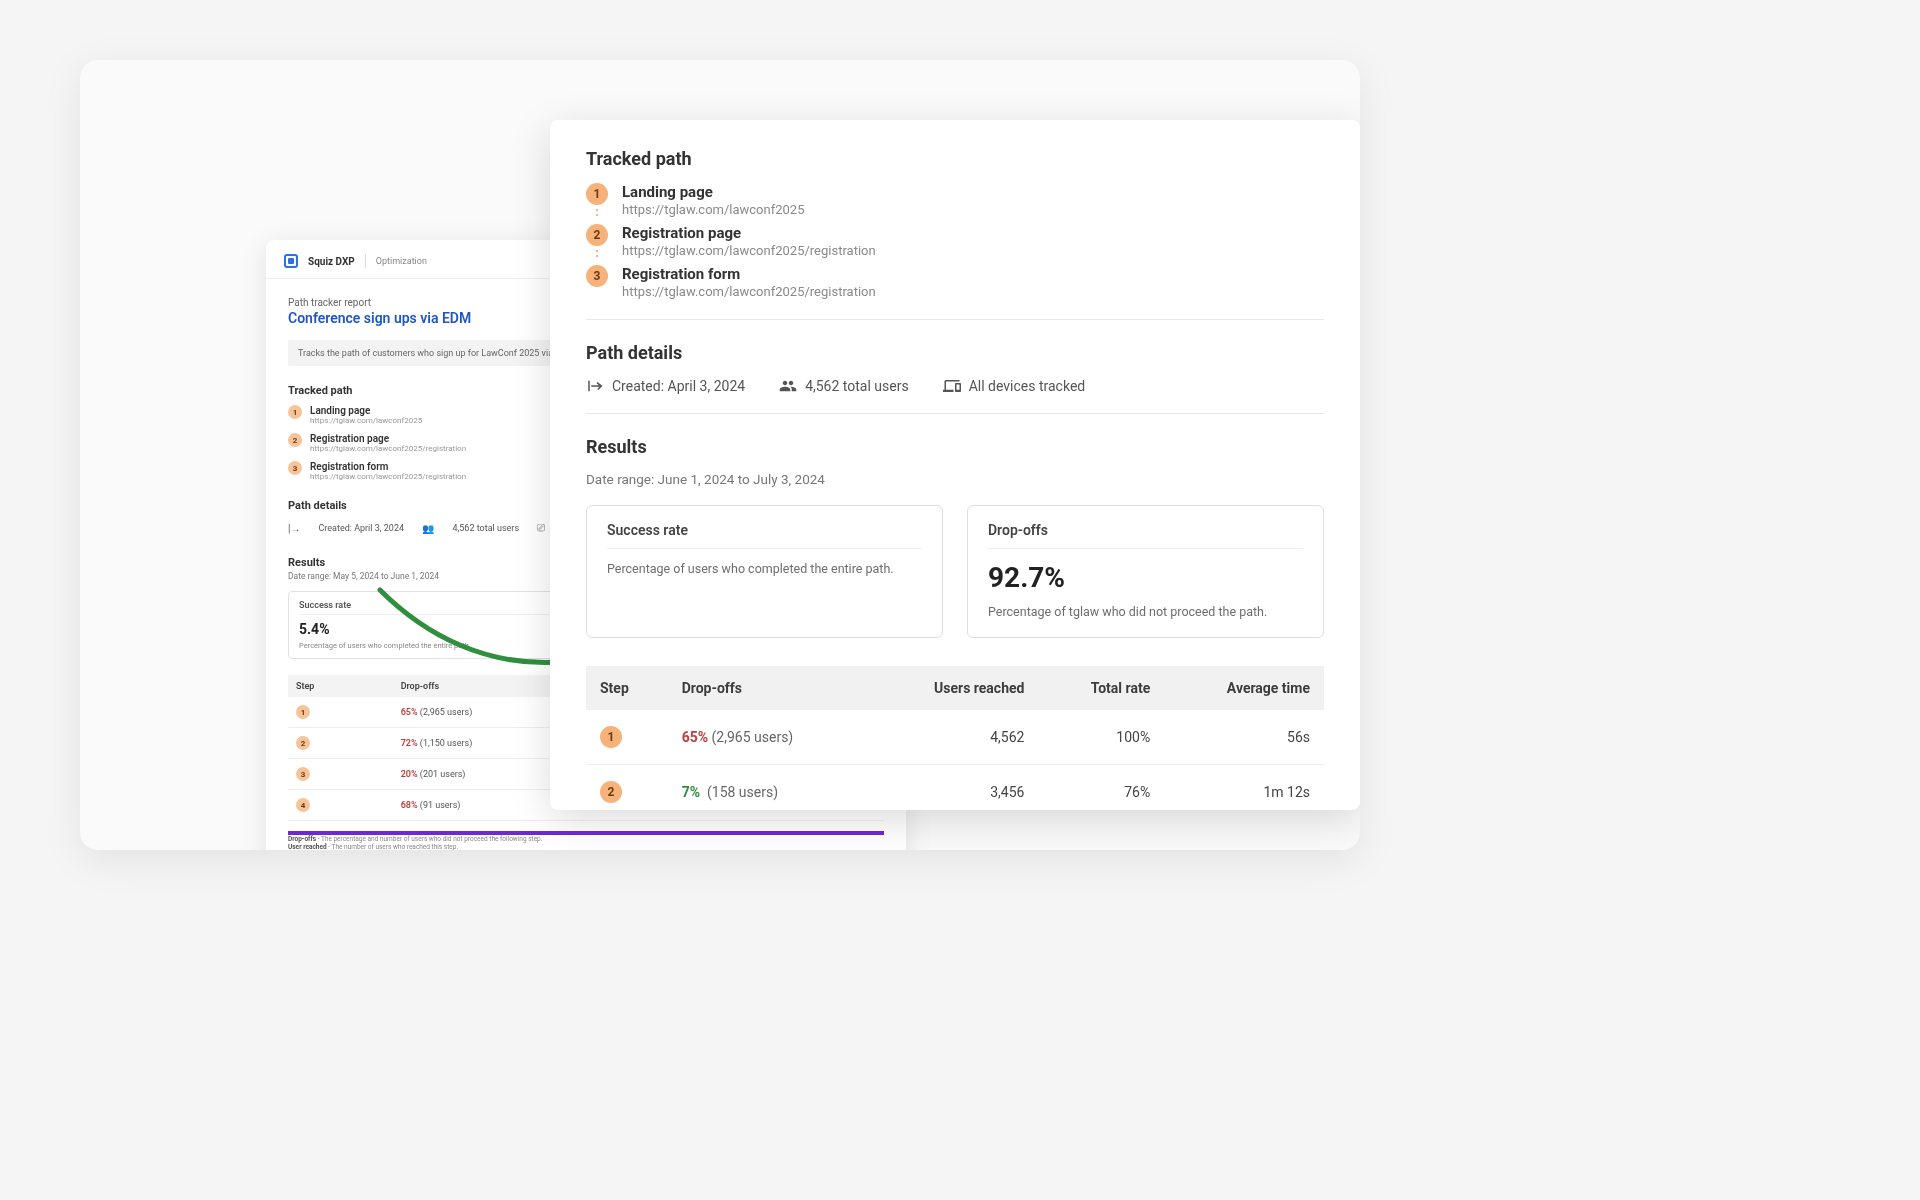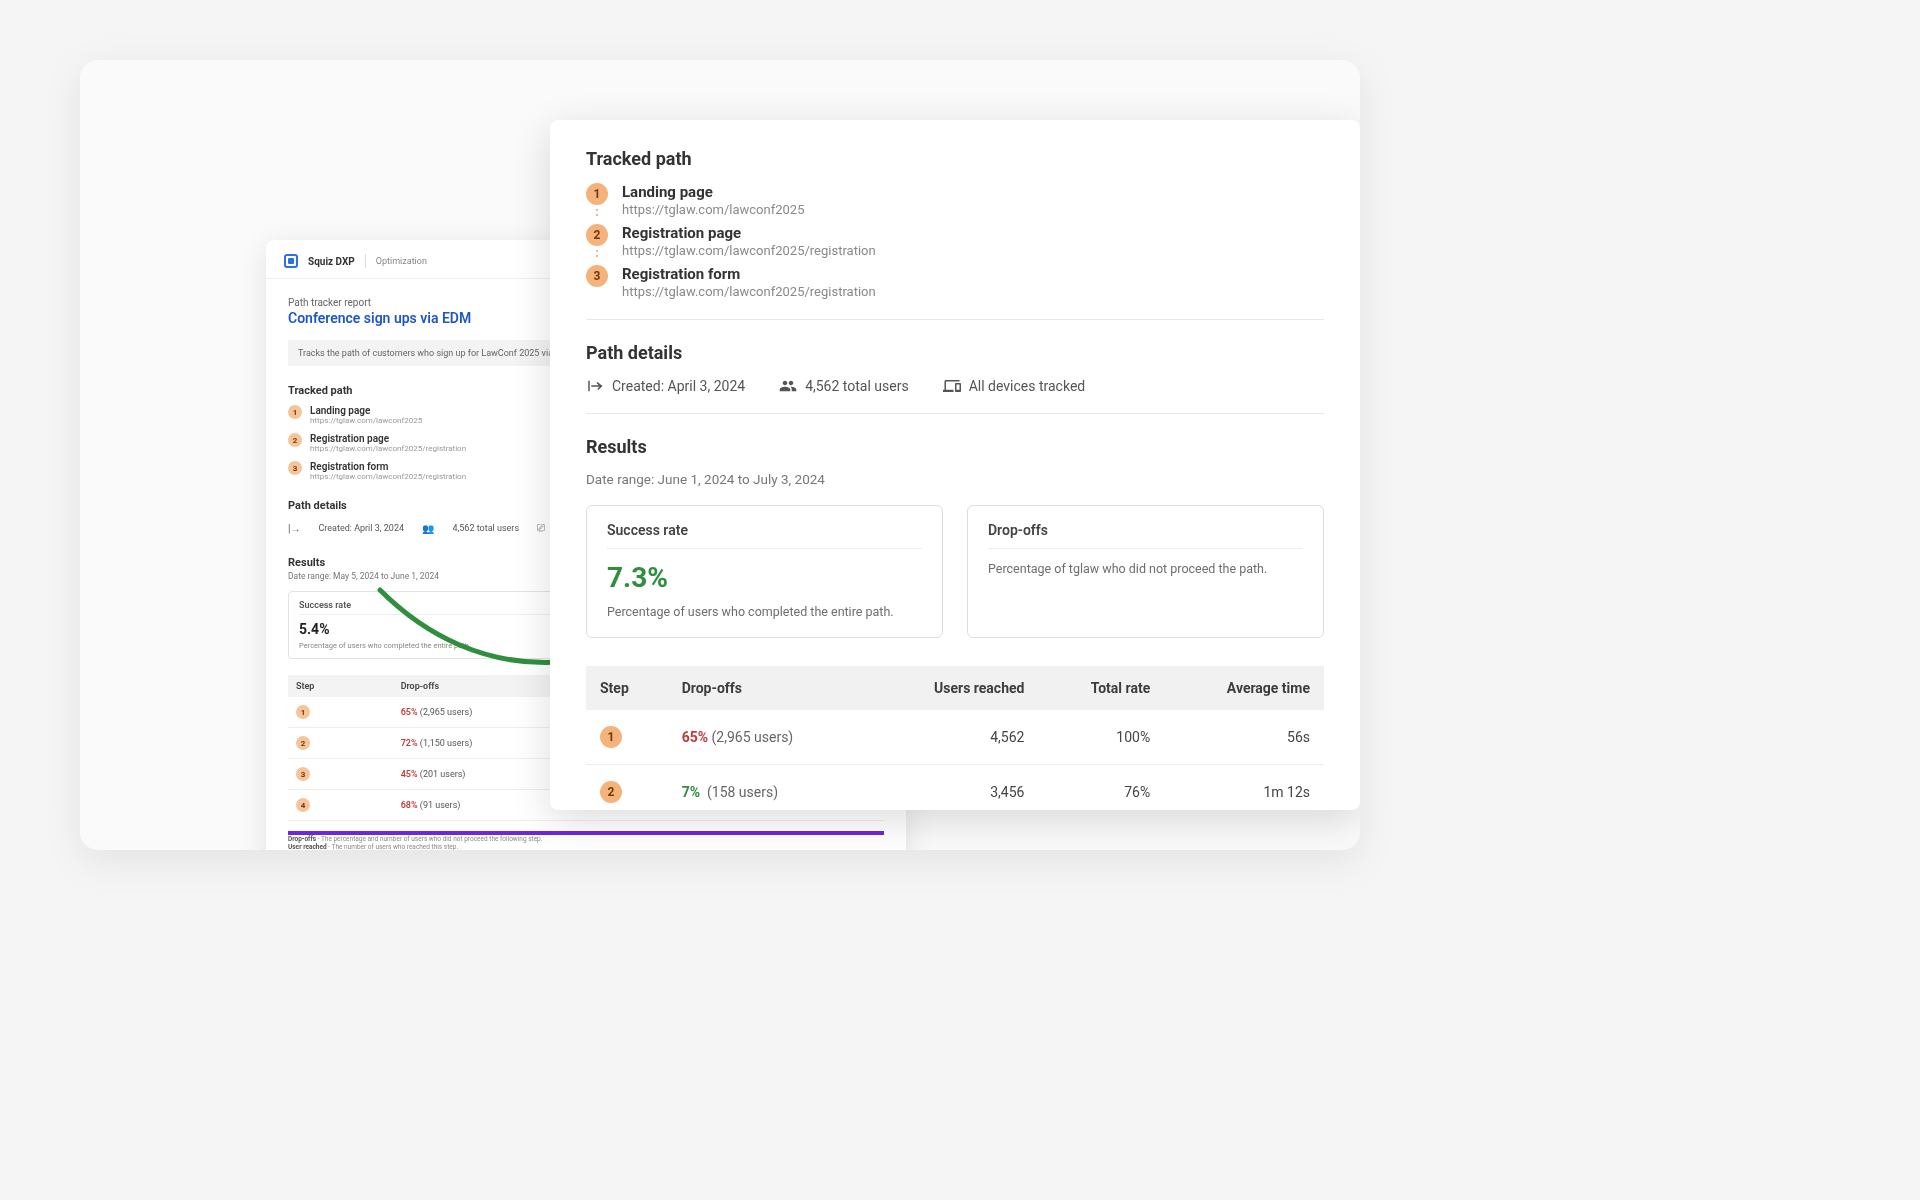--- a/index.html
+++ b/index.html
@@ -239,21 +239,21 @@
               <td>
                   <span class="step-badge">2</span>
                 </td>
               <td><span class="pct-red">72%</span> <span>(1,150 users)</span></td>
               <td>1597</td>
             </tr>
             <tr>
               <td>
                   <span class="step-badge">3</span>
                 </td>
-              <td><span class="pct-red">45%</span> <span>(201 users)</span></td>
+              <td><span class="pct-red">20%</span> <span>(201 users)</span></td>
               <td>447</td>
             </tr>
             <tr>
               <td>
                   <span class="step-badge">4</span>
                 </td>
               <td><span class="pct-red">68%</span> <span>(91 users)</span></td>
               <td>246</td>
             </tr>
           </tbody>
@@ -339,25 +339,25 @@
       </div>
 
       <hr>
 
       <h3 class="sec">Results</h3>
       <div class="sublabel">Date range:  June 1, 2024 to July 3, 2024</div>
 
       <div class="results-cards">
         <div class="rcard">
           <div class="lbl">Success rate</div>
-          <div class="big green">7.3%</div>
           <div class="exp">Percentage of users who completed the entire path.</div>
         </div>
         <div class="rcard">
           <div class="lbl">Drop-offs</div>
+          <div class="big black">92.7%</div>
           <div class="exp">Percentage of tglaw who did not proceed the path.</div>
         </div>
       </div>
 
       <table class="big">
         <thead>
             <tr>
           <th>Step</th>
           <th>Drop-offs</th>
           <th class="num">Users reached</th>

